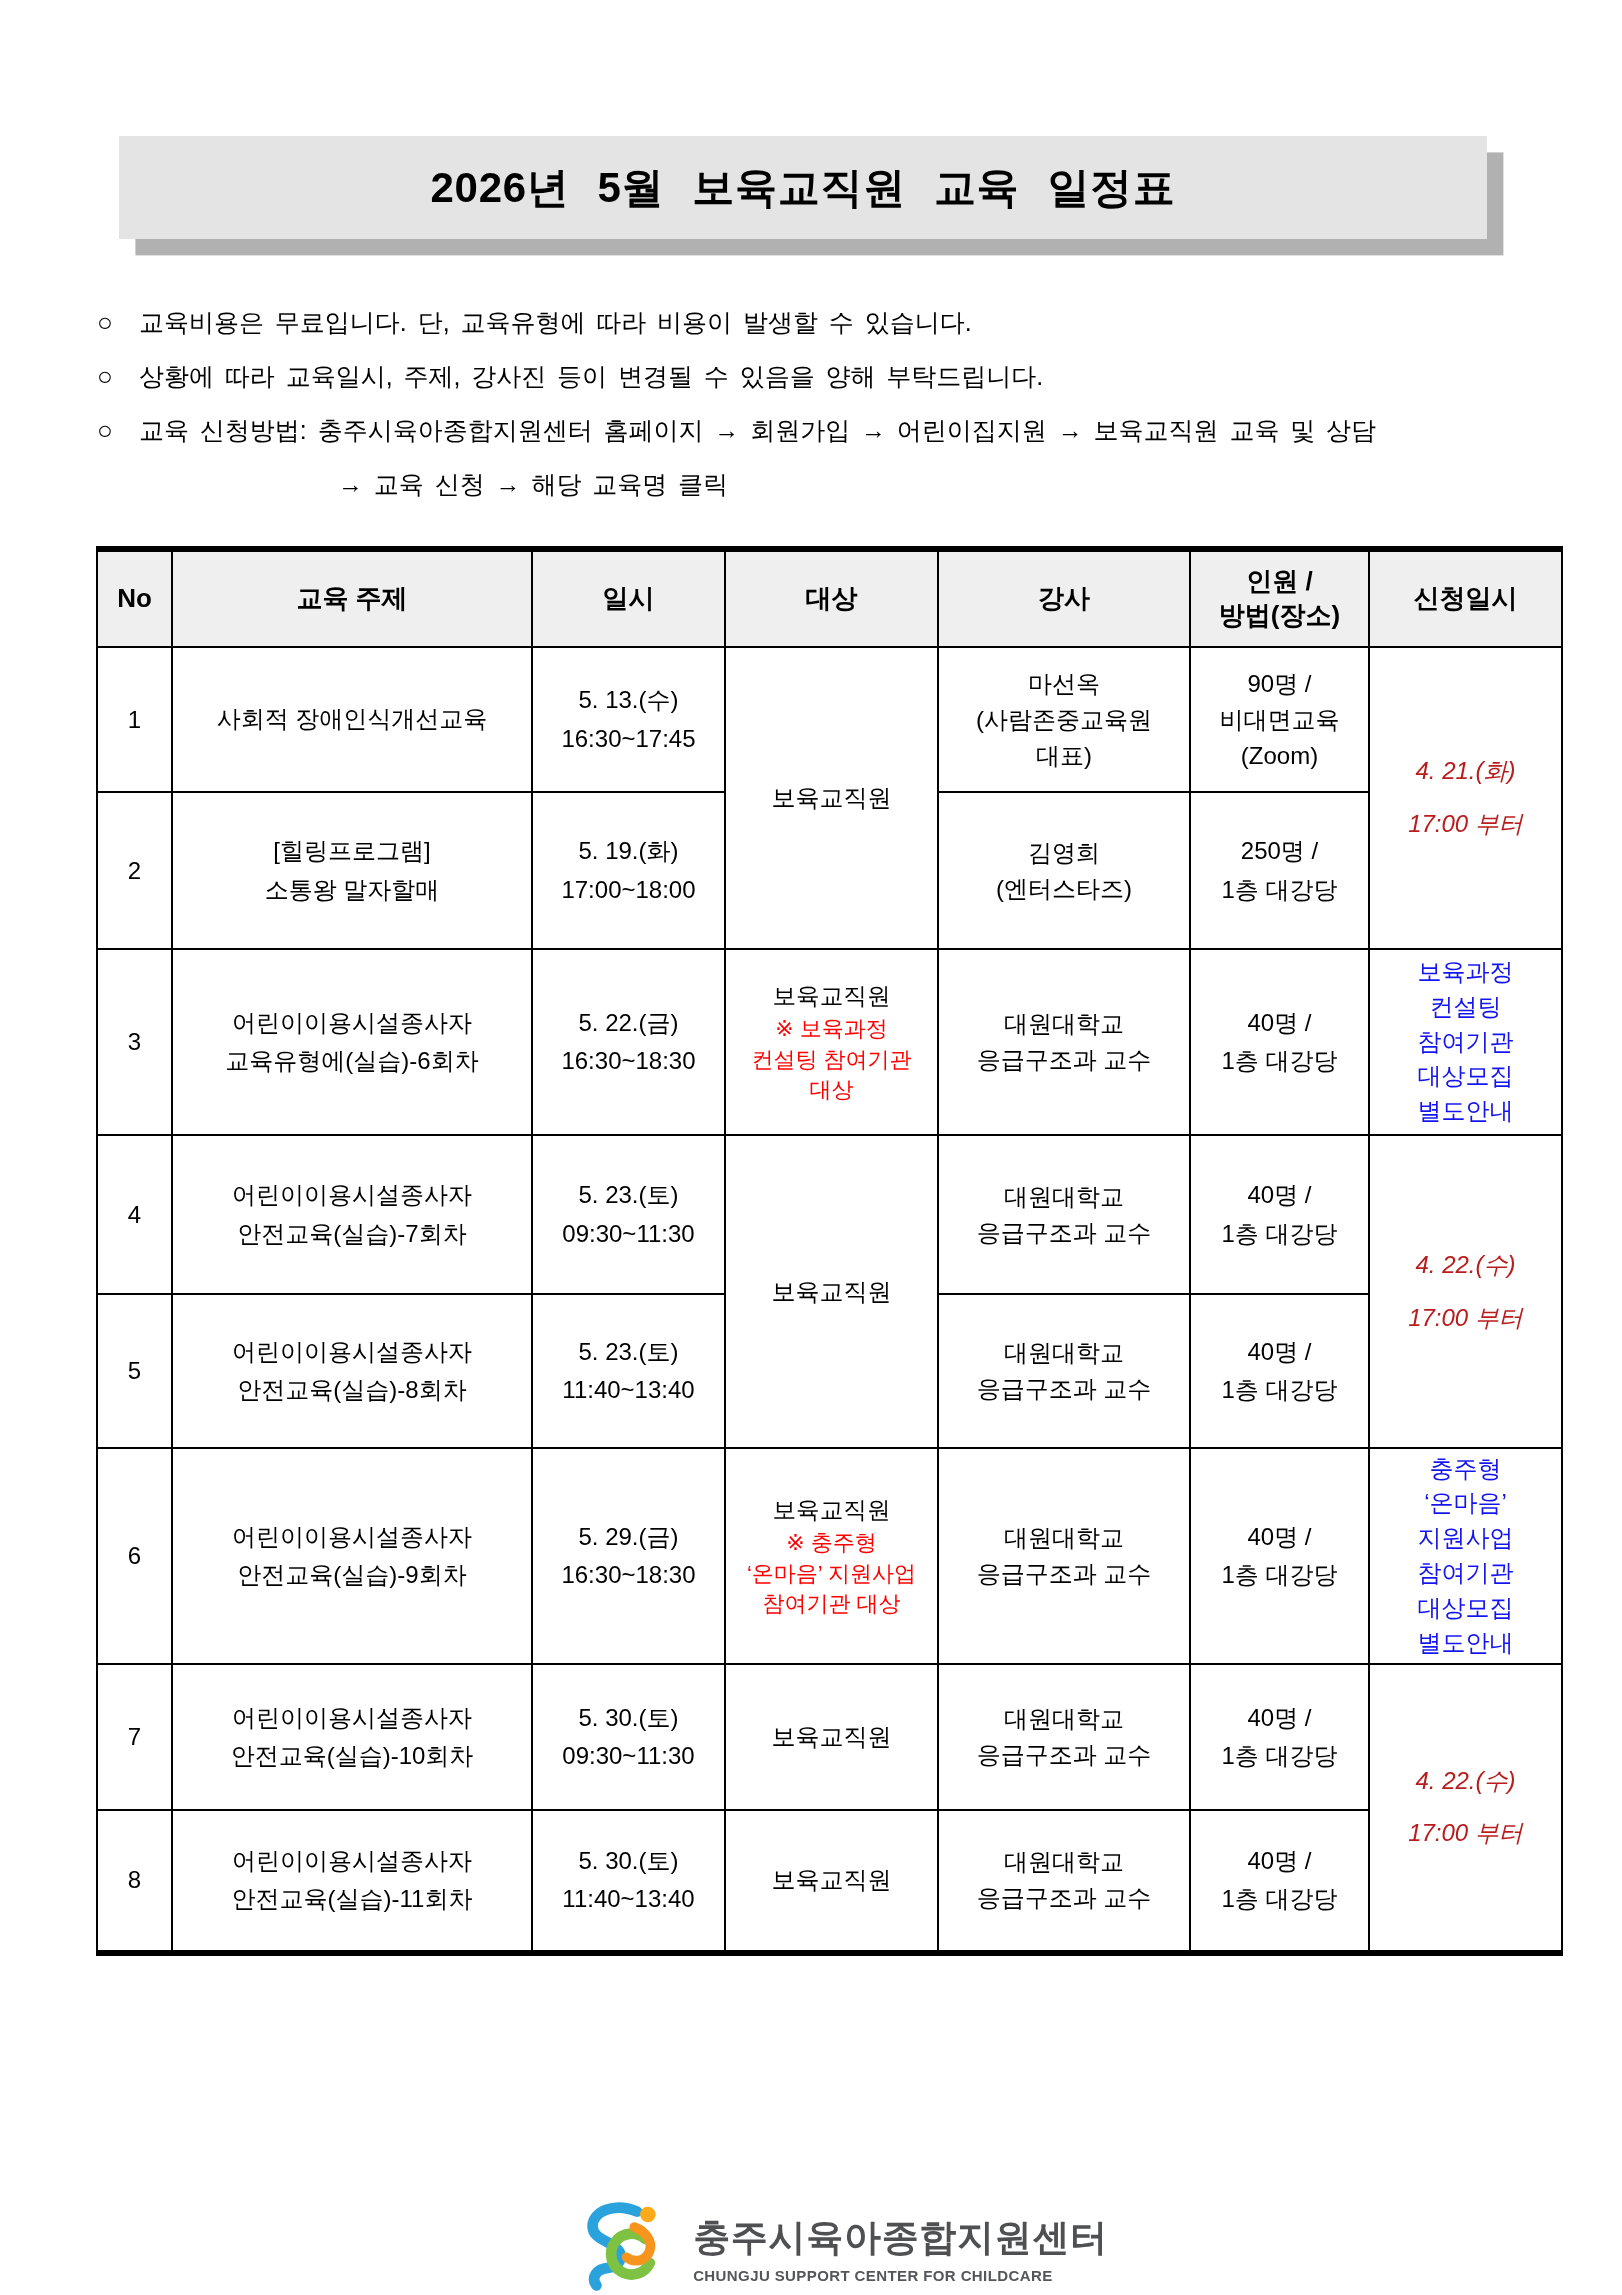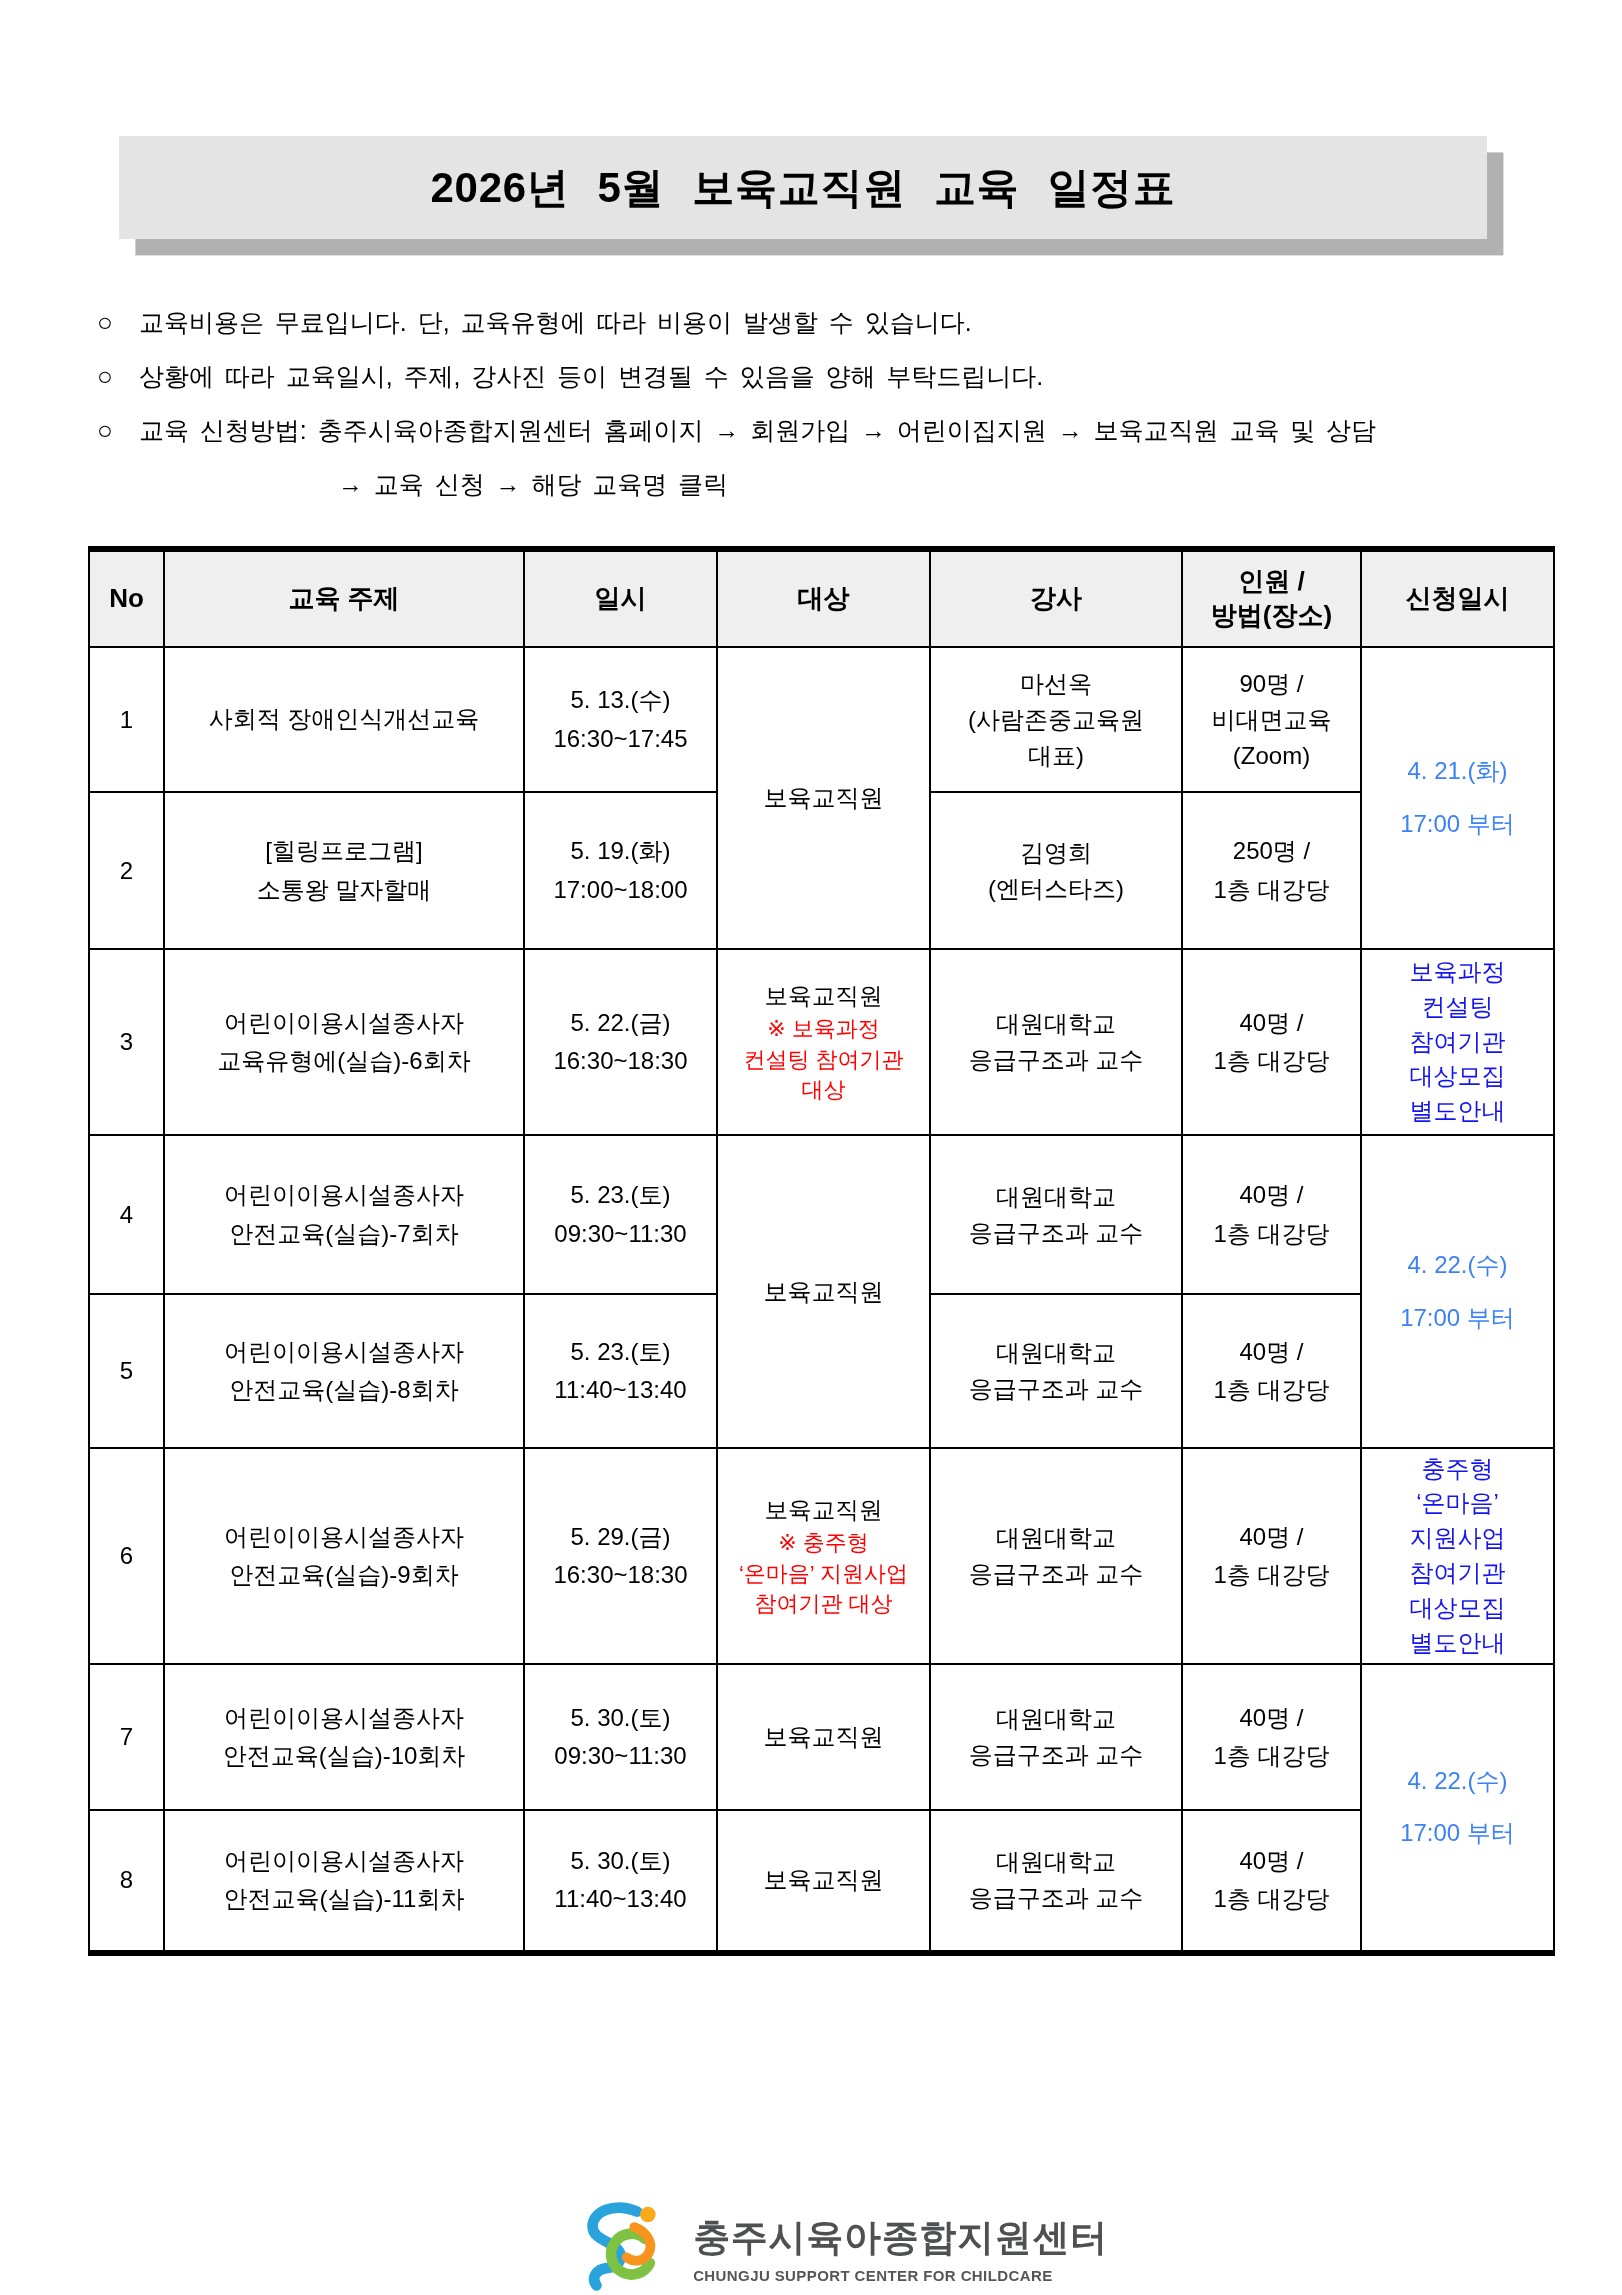--- a/index.html
+++ b/index.html
@@ -13,36 +13,36 @@
   .title-banner .t{font-size:42px;font-weight:700;word-spacing:15.7px;letter-spacing:0.7px;}
 
   
   .notes{position:absolute;left:97px;top:279px;width:1485px;font-size:25px;line-height:54px;}
   .note-row{display:flex;align-items:baseline;}
   .note-marker{width:42px;font-size:26px;flex:0 0 42px;}
   .note-text{word-spacing:3.9px;white-space:nowrap;}
   .note-cont{padding-left:241px;word-spacing:3.9px;white-space:nowrap;}
 
   
-  table.sched{position:absolute;left:88px;top:530px;width:1466px;border-collapse:collapse;
+  table.sched{position:absolute;left:96px;top:530px;width:1466px;border-collapse:collapse;
         table-layout:fixed;border-top:6.5px solid #000;border-bottom:6.5px solid #000;}
   table.sched th,table.sched td{border:2px solid #000;text-align:center;vertical-align:middle;
         font-size:24px;font-weight:400;padding:2.6px 3.9px;overflow:hidden;}
   table.sched thead th{background:#efefef;font-size:26px;font-weight:700;line-height:1.3;}
   tr.hr{height:98px;}
   tr.r1{height:145px;} tr.r2{height:157px;} tr.r3{height:186px;}
   tr.r4{height:159px;} tr.r5{height:154px;} tr.r6{height:208px;}
   tr.r7{height:146px;} tr.r8{height:143px;}
   .no-cell{font-size:26px;}
   .lines-16 div{line-height:1.6;}
   .lines-15 div{line-height:1.5;}
   .target-main{font-size:23.6px;line-height:1.5;}
   .red-note{color:#ff0000;font-weight:400;font-size:22px;}
   .red-note div{line-height:1.38;}
-  .blue-date{color:#3b82f6;font-weight:700;font-size:25px;}
+  .blue-date{color:#b91c1c;font-weight:700;font-size:25px;font-style:italic;}
   .blue-date div{line-height:2.2;}
   .blue-note{color:#1414ee;font-weight:700;font-size:21.6px;}
   .blue-note div{line-height:1.45;}
 
   
   .footnote{position:absolute;left:88px;top:1962px;width:1505px;font-size:27px;font-weight:700;
         color:#1414ee;line-height:44px;}
   .footnote .indent{padding-left:26px;}
   .footnote .red{color:#ff0000;}
 

